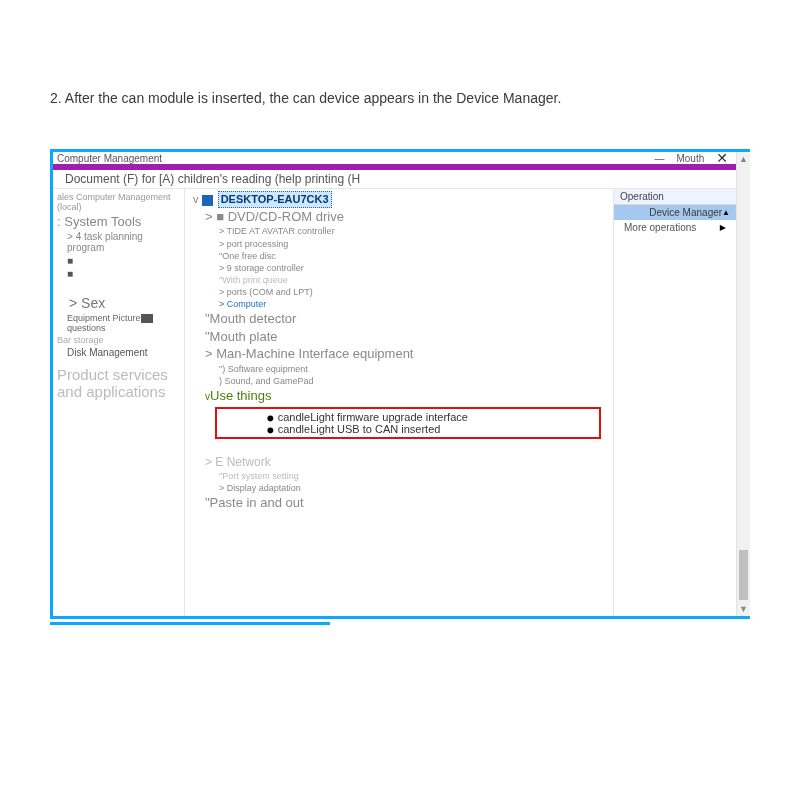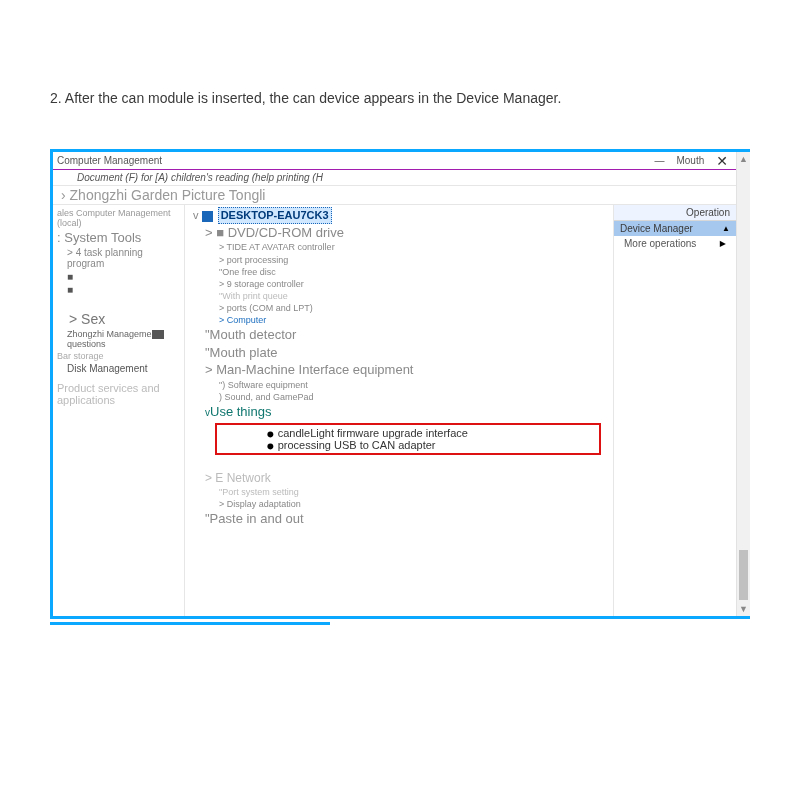--- a/index.html
+++ b/index.html
@@ -33,33 +33,32 @@
     flex: 1;
     display: flex;
     flex-direction: column;
     overflow: hidden;
     position: relative;
   }
   .titlebar {
     height: 18px;
     display: flex;
     align-items: center;
-    border-bottom: 1px solid #a21caf;
+    border-bottom: 6px solid #a21caf;
     padding: 0 4px;
     font-size: 10px;
     color: #555;
   }
   .titlebar .title { flex: 1; }
   .titlebar .btns { display: flex; gap: 12px; align-items: center; padding-right: 4px; }
   .menubar {
-    padding: 2px 24px;
-    font-size: 10px;
+    padding: 2px 12px;
+    font-size: 12px;
     color: #555;
     border-bottom: 1px solid #e6e6e6;
-    font-style: italic;
   }
   .breadcrumb {
     padding: 1px 8px;
     border-bottom: 1px solid #e6e6e6;
     font-size: 14px;
     color: #999;
   }
   .body {
     flex: 1;
     display: flex;
@@ -110,26 +109,25 @@
   .right-pane {
     width: 122px;
     padding: 0;
     font-size: 10px;
   }
   .right-pane .hdr {
     background: #eef4ff;
     border-bottom: 1px solid #d8d8d8;
     padding: 2px 6px;
     color: #444;
-    text-align: right;
   }
   .right-pane .sel {
     background: #a7c8ee;
     padding: 2px 6px;
-    display:flex; justify-content: space-between; align-items: center;
+    display:flex; justify-content: flex-end; align-items: center;
     color:#3a3a3a;
   }
   .right-pane .item {
     padding: 2px 10px;
     display:flex; justify-content: space-between; align-items:center;
     color:#555;
   }
   .tri { font-size: 8px; color:#000; }
   .close-x { font-size: 14px; color:#333; }
   .scrollbar-right {
@@ -168,39 +166,36 @@
       <span class="title">Computer Management</span>
       <span class="btns">
         <span>—</span>
         <span>Mouth</span>
         <span class="close-x">✕</span>
       </span>
     </div>
 
     <div class="menubar">Document (F) for  [A) children's reading (help printing (H</div>
 
-    <div class="breadcrumb">
-      › <span>Zhongzhi Garden Picture Tongli</span>
-    </div>
 
     <div class="body">
 
       <div class="left-pane">
         <div class="row lhdr">ales Computer Management (local)</div>
         <div class="row big">: <span>System Tools</span></div>
         <div class="row ind1" style="color:#888">&gt; <span>4 task planning program</span></div>
         <div class="row ind1">■</div>
         <div class="row ind1">■</div>
         <div class="row sex">&gt; Sex</div>
         <div class="row ind1" style="color:#666;font-size:9px">
-          <span>Zhongzhi Manageme</span><span class="smudge"></span><span>questions</span>
+          <span>Equipment Picture</span><span class="smudge"></span><span>questions</span>
         </div>
         <div class="row" style="color:#aaa;font-size:9px">Bar storage</div>
         <div class="row ind1" style="color:#555">Disk Management</div>
-        <div class="row" style="color:#bbb;font-size:11px;margin-top:6px">Product services and applications</div>
+        <div class="row" style="color:#bbb;font-size:15px;margin-top:6px">Product services and applications</div>
       </div>
 
       <div class="mid-pane">
         <div class="node" style="padding-left:4px">
           <span>v</span>
           <span class="desktop-ico"></span>
           <span class="sel">DESKTOP-EAU7CK3</span>
         </div>
         <div class="node n-l1 big">&gt; ■ DVD/CD-ROM drive</div>
         <div class="node n-l2" style="font-size:9px">&gt; TIDE AT AVATAR controller</div>
@@ -208,24 +203,24 @@
         <div class="node n-l2" style="font-size:9px">"One free disc</div>
         <div class="node n-l2" style="font-size:9px">&gt; 9 storage controller</div>
         <div class="node n-l2" style="font-size:9px;color:#bbb">"With print queue</div>
         <div class="node n-l2" style="font-size:9px">&gt; ports (COM and LPT)</div>
         <div class="node n-l2 blue">&gt; Computer</div>
         <div class="node n-l1 big">"Mouth detector</div>
         <div class="node n-l1 big">"Mouth plate</div>
         <div class="node n-l1 big">&gt; Man-Machine Interface equipment</div>
         <div class="node n-l2" style="font-size:9px">") Software equipment</div>
         <div class="node n-l2" style="font-size:9px">) Sound, and GamePad</div>
-        <div class="node n-l1 big" style="color:#0f766e"><span style="font-size:10px">v</span><span>Use things</span></div>
+        <div class="node n-l1 big" style="color:#4d7c0f"><span style="font-size:10px">v</span><span>Use things</span></div>
         <div class="redbox">
           <div class="n-l3 usb-ico">candleLight firmware upgrade interface</div>
-          <div class="n-l3 usb-ico">processing USB to CAN adapter</div>
+          <div class="n-l3 usb-ico">candleLight USB to CAN inserted</div>
         </div>
         <div class="node n-l1" style="color:#bbb;font-size:12px">&gt; E Network</div>
         <div class="node n-l2" style="font-size:9px;color:#bbb">"Port system setting</div>
         <div class="node n-l2" style="font-size:9px">&gt; Display adaptation</div>
         <div class="node n-l1 big">"Paste in and out</div>
       </div>
 
       <div class="right-pane">
         <div class="hdr">Operation</div>
         <div class="sel">

